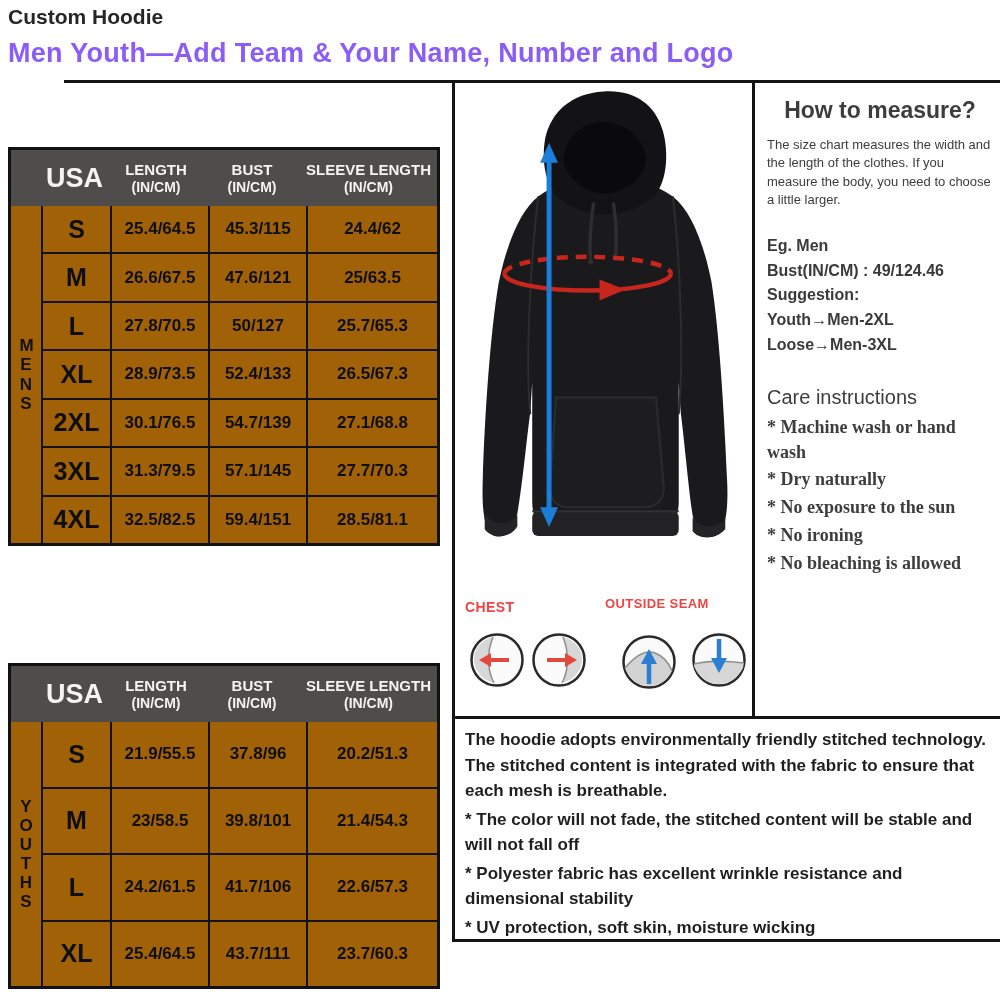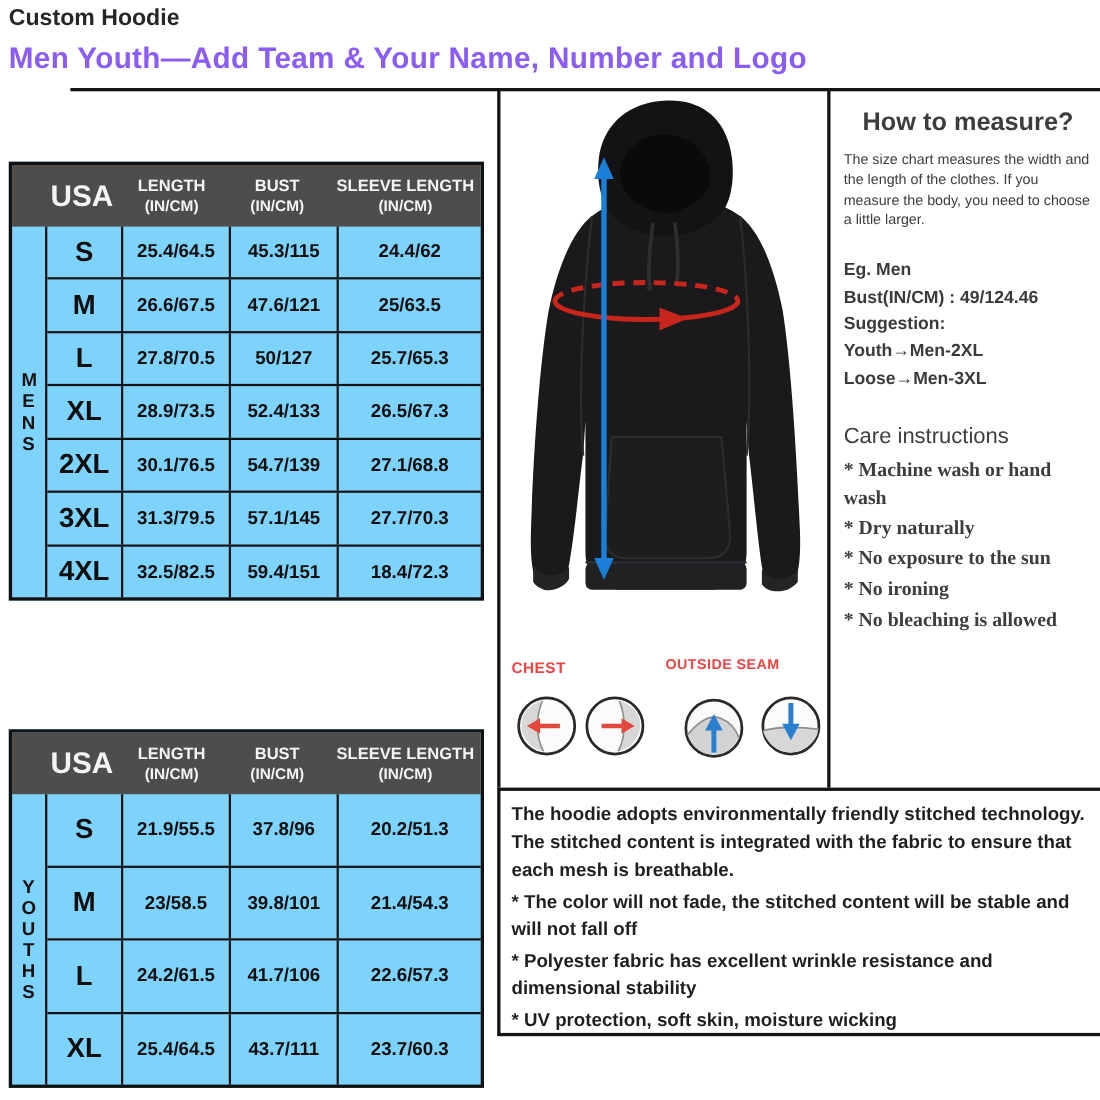--- a/index.html
+++ b/index.html
@@ -12,21 +12,21 @@
   
   .page-title   { left:8px; top:5px;  font-size:21px; font-weight:bold; color:#262626; }
   .page-subtitle{ left:8px; top:38px; font-size:27px; font-weight:bold; color:#8b5cf6; letter-spacing:.3px; }
 
   
   .top-rule  { left:64px;  top:80px; width:936px; height:3px; background:#141414; }
   .vline-a   { left:452px; top:80px; width:3px; height:639px; background:#141414; }
   .vline-b   { left:752px; top:80px; width:3px; height:639px; background:#141414; }
 
   
-  .stable { border:3px solid #121212; background:#7dd3fc; display:flex; flex-direction:column; box-sizing:border-box; }
+  .stable { border:3px solid #121212; background:#a16207; display:flex; flex-direction:column; box-sizing:border-box; }
   .stable-mens   { left:8px; top:147px; width:432px; height:399px; }
   .stable-youths { left:8px; top:663px; width:432px; height:326px; }
   .thead { height:56px; background:#4f4c4c; display:flex; align-items:center; flex:none; }
   .th { display:flex; flex-direction:column; align-items:center; justify-content:center; color:#f4f4f4; text-align:center; }
   .th-spacer { width:30px; }
   .th-usa    { width:67px; font-size:27px; font-weight:bold; }
   .th-len, .th-bust { width:96px; }
   .th-sleeve { flex:1; }
   .th .hdr-name { font-size:15px; font-weight:bold; line-height:1.15; }
   .th .hdr-sub  { font-size:14px; font-weight:bold; line-height:1.15; }
@@ -133,21 +133,21 @@
       <div class="trow">
         <div class="td td-size">3XL</div>
         <div class="td td-len">31.3/79.5</div>
         <div class="td td-bust">57.1/145</div>
         <div class="td td-sleeve">27.7/70.3</div>
       </div>
       <div class="trow">
         <div class="td td-size">4XL</div>
         <div class="td td-len">32.5/82.5</div>
         <div class="td td-bust">59.4/151</div>
-        <div class="td td-sleeve">18.4/72.3</div>
+        <div class="td td-sleeve">28.5/81.1</div>
       </div>
     </div>
   </div>
 </div>
 
 <div class="abs stable stable-youths">
   <div class="thead">
     <div class="th th-spacer"></div>
     <div class="th th-usa">USA</div>
     <div class="th th-len">

